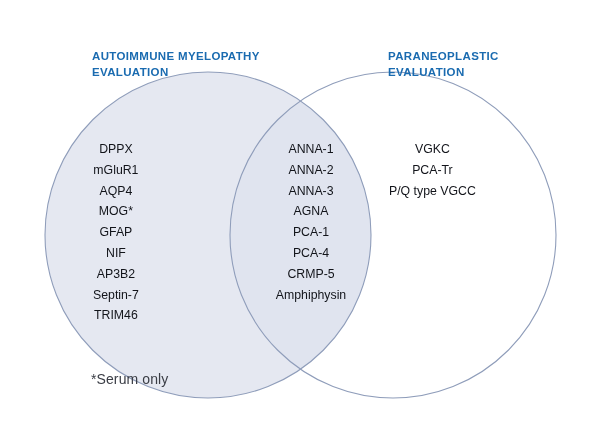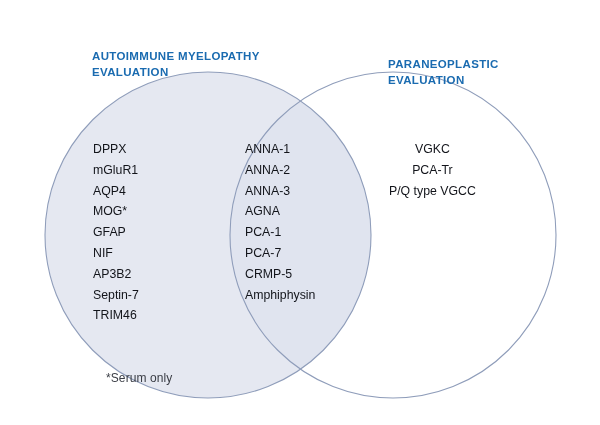--- a/index.html
+++ b/index.html
@@ -21,49 +21,49 @@
   
   .title {
     position: absolute;
     font-size: 11.5px;
     font-weight: bold;
     line-height: 16px;
     letter-spacing: 0.35px;
     white-space: pre-line;
   }
   #title-left  { left: 92px;  top: 48px; }
-  #title-right { left: 388px; top: 56px; }
+  #title-right { left: 388px; top: 48px; }
 
   
   #venn-svg {
     position: absolute;
     left: 0;
     top: 0;
     width: 600px;
     height: 425px;
   }
 
   
   .list {
     position: absolute;
     font-size: 12.3px;
     line-height: 20.8px;
     color: #12141a;
   }
-  #list-left   { left: 93px;  top: 139px; text-align: left; }
-  #list-center { left: 245px; top: 139px; width: 120px; text-align: left; }
+  #list-left   { left: 93px;  top: 139px; text-align: center; }
+  #list-center { left: 251px; top: 139px; width: 120px; text-align: center; }
   #list-right  { left: 389px; top: 139px; text-align: center; }
   .list .item { white-space: nowrap; }
 
   
   #footnote {
     position: absolute;
-    left: 106px;
+    left: 91px;
     top: 371px;
-    font-size: 12px;
+    font-size: 14px;
     color: #3a3d45;
     letter-spacing: 0.1px;
   }
 </style>
 </head>
 <body>
 
 <div id="stage">
 
   <svg id="venn-svg" viewBox="0 0 600 425" xmlns="http://www.w3.org/2000/svg" aria-hidden="true">
@@ -100,21 +100,21 @@
     <div class="item">Septin-7</div>
     <div class="item">TRIM46</div>
   </div>
 
   <div class="list" id="list-center">
     <div class="item">ANNA-1</div>
     <div class="item">ANNA-2</div>
     <div class="item">ANNA-3</div>
     <div class="item">AGNA</div>
     <div class="item">PCA-1</div>
-    <div class="item">PCA-7</div>
+    <div class="item">PCA-4</div>
     <div class="item">CRMP-5</div>
     <div class="item">Amphiphysin</div>
   </div>
 
   <div class="list" id="list-right">
     <div class="item">VGKC</div>
     <div class="item">PCA-Tr</div>
     <div class="item">P/Q type VGCC</div>
   </div>
 

